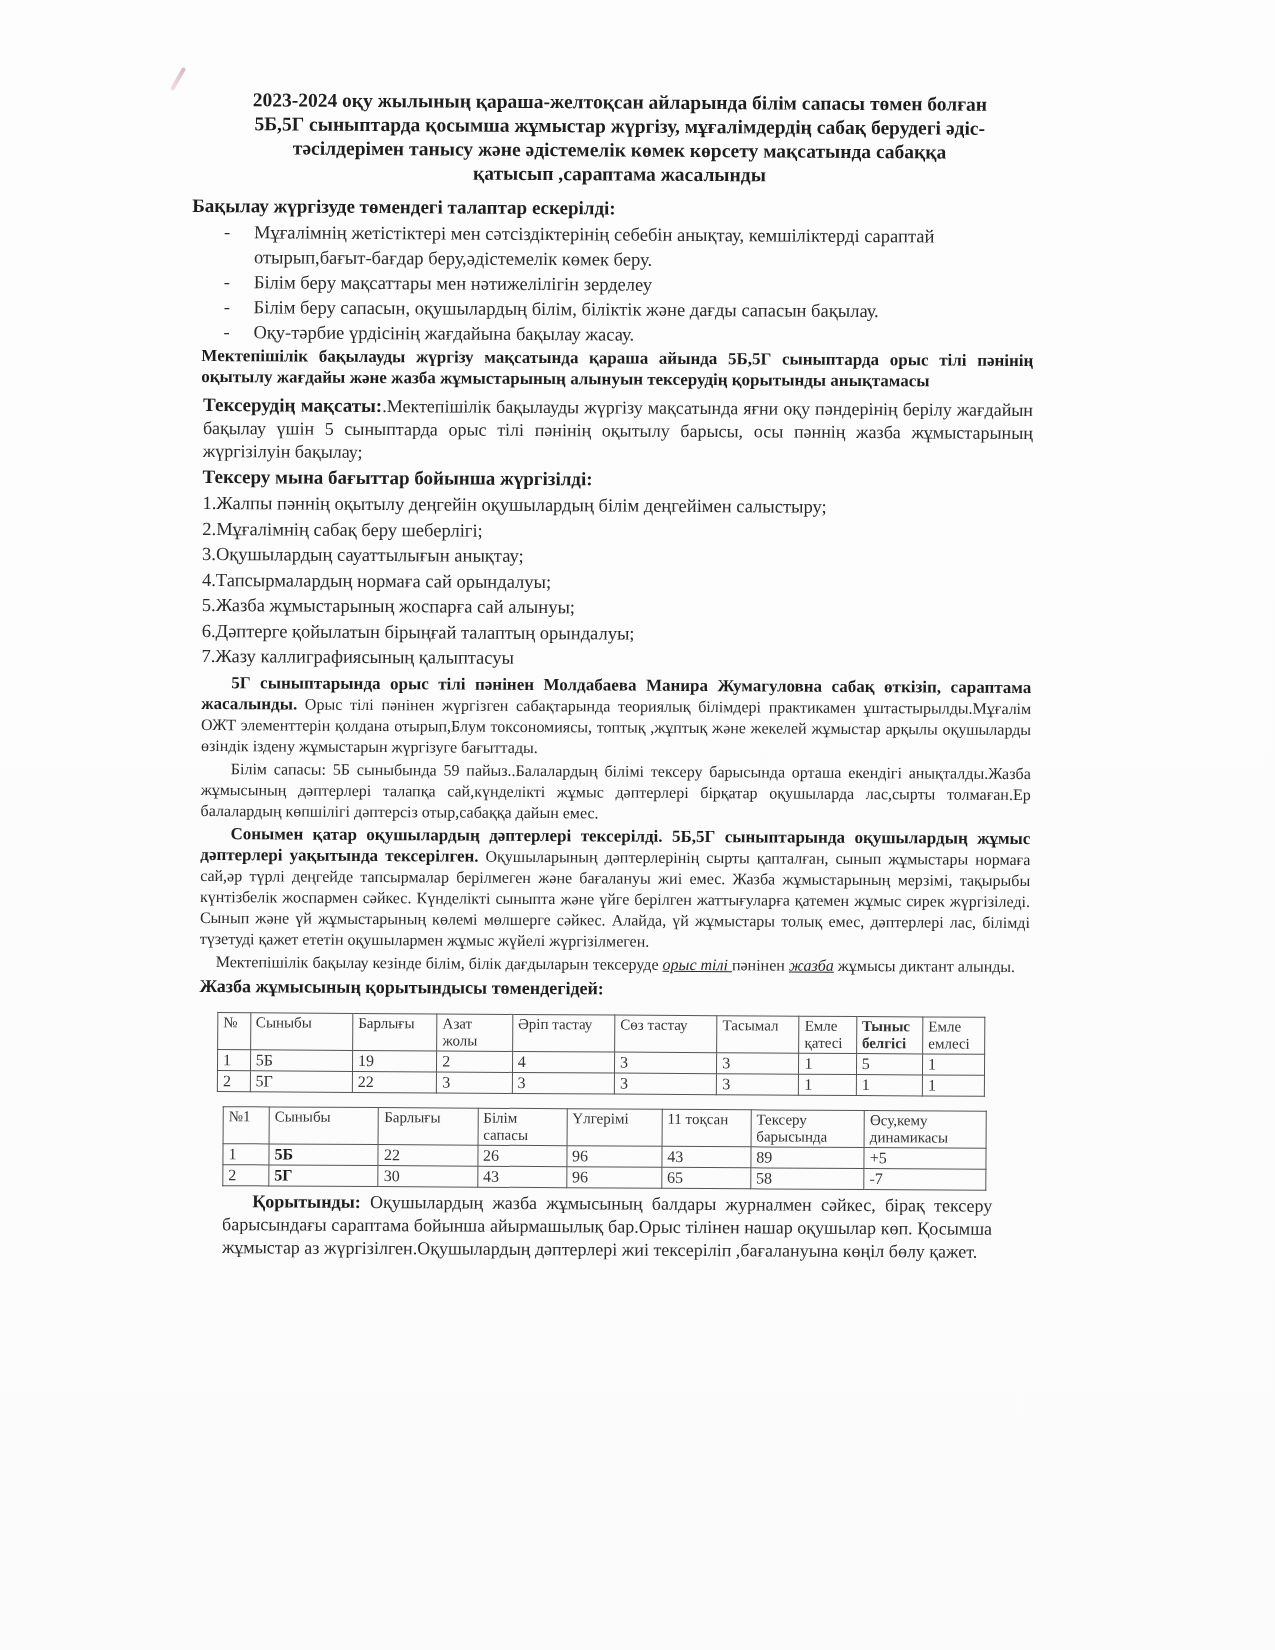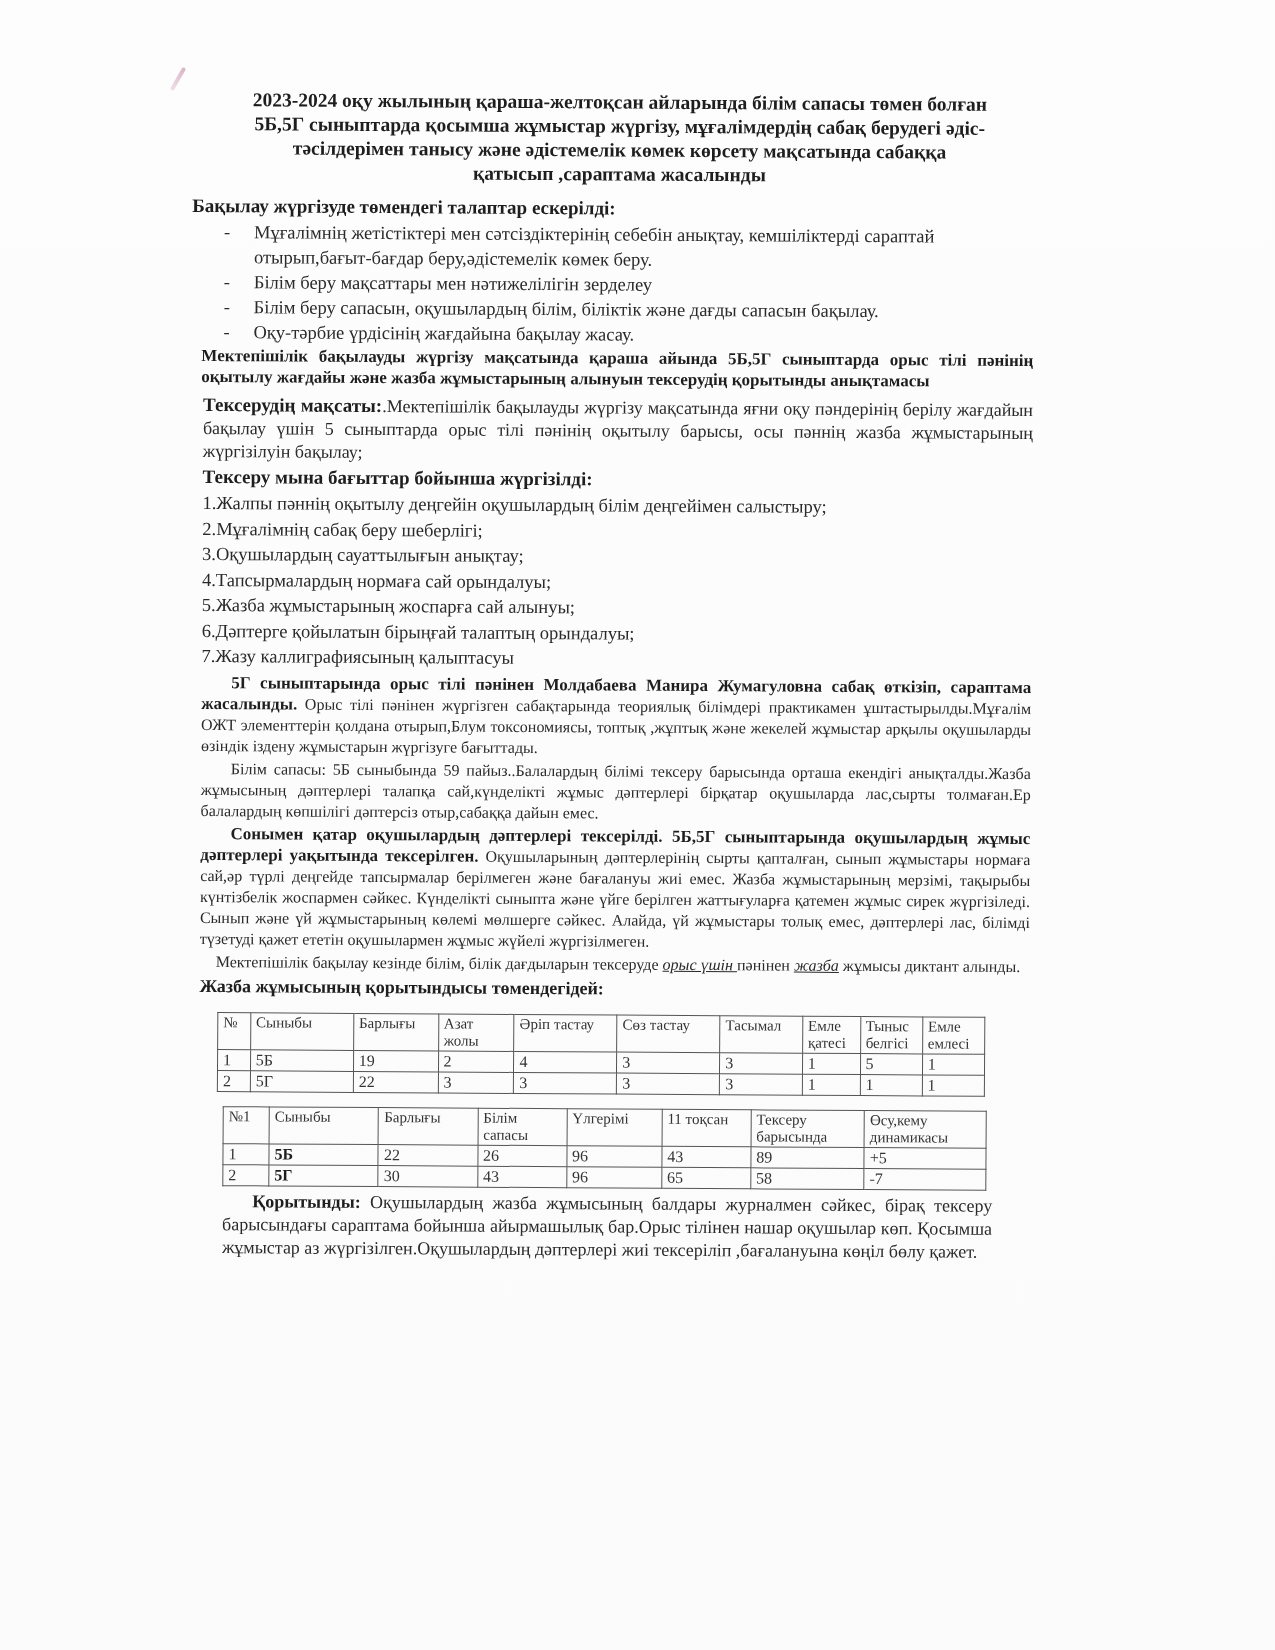--- a/index.html
+++ b/index.html
@@ -107,37 +107,37 @@
       <span class="b" style="font-size:17px;">5Г сыныптарында орыс тілі пәнінен Молдабаева Манира Жумагуловна сабақ   өткізіп, сараптама жасалынды.</span><span> Орыс тілі пәнінен жүргізген сабақтарында теориялық білімдері практикамен ұштастырылды.Мұғалім ОЖТ элементтерін қолдана отырып,Блум токсономиясы, топтық ,жұптық және жекелей жұмыстар арқылы оқушыларды өзіндік іздену жұмыстарын  жүргізуге бағыттады.</span>
     </p>
 
     <p class="para small indent" style="margin-top:2px;">Білім сапасы: 5Б сыныбында 59 пайыз..Балалардың білімі тексеру барысында орташа екендігі анықталды.Жазба  жұмысының  дәптерлері  талапқа  сай,күнделікті  жұмыс  дәптерлері  бірқатар оқушыларда лас,сырты толмаған.Ер балалардың көпшілігі дәптерсіз отыр,сабаққа дайын емес.</p>
 
     <p class="para small indent" style="margin-top:2px;">
       <span class="b" style="font-size:17px;">Сонымен қатар оқушылардың дәптерлері тексерілді. 5Б,5Г сыныптарында оқушылардың жұмыс дәптерлері  уақытында тексерілген.</span><span> Оқушыларының дәптерлерінің сырты қапталған, сынып жұмыстары нормаға сай,әр түрлі деңгейде тапсырмалар берілмеген және бағалануы жиі емес.     Жазба жұмыстарының мерзімі, тақырыбы күнтізбелік жоспармен сәйкес. Күнделікті сыныпта және үйге берілген жаттығуларға қатемен жұмыс сирек жүргізіледі. Сынып және үй жұмыстарының көлемі мөлшерге сәйкес. Алайда, үй жұмыстары толық емес, дәптерлері лас, білімді түзетуді қажет ететін оқушылармен жұмыс жүйелі жүргізілмеген.</span>
     </p>
 
     <p class="para small" style="margin-top:2px;text-indent:16px;">
-      <span>Мектепішілік бақылау кезінде білім, білік дағдыларын тексеруде </span><span class="ul-it">орыс үшін </span><span>пәнінен </span><span class="ul-it">жазба</span><span> жұмысы диктант алынды.</span>
+      <span>Мектепішілік бақылау кезінде білім, білік дағдыларын тексеруде </span><span class="ul-it">орыс тілі </span><span>пәнінен </span><span class="ul-it">жазба</span><span> жұмысы диктант алынды.</span>
     </p>
 
     <p class="h-bold" style="font-size:18px;margin-top:2px;">Жазба жұмысының қорытындысы төмендегідей:</p>
 
     <table class="doc t1">
       <tbody>
           <tr class="hdr">
         <td style="width:18px;">№</td>
         <td style="width:80px;">Сыныбы</td>
         <td style="width:64px;">Барлығы</td>
         <td style="width:56px;">Азат жолы</td>
         <td style="width:80px;">Әріп тастау</td>
         <td style="width:80px;">Сөз тастау</td>
         <td style="width:62px;">Тасымал</td>
         <td style="width:40px;margin-top:32px;">Емле қатесі</td>
-        <td style="width:44px;">Тыныс белгісі</td>
+        <td style="width:44px;font-weight:bold;">Тыныс белгісі</td>
         <td style="width:44px;">Емле емлесі</td>
       </tr>
       <tr class="row">
         <td>1</td>
         <td>5Б</td>
         <td>19</td>
         <td>2</td>
         <td>4</td>
         <td>3</td>
         <td>3</td>

